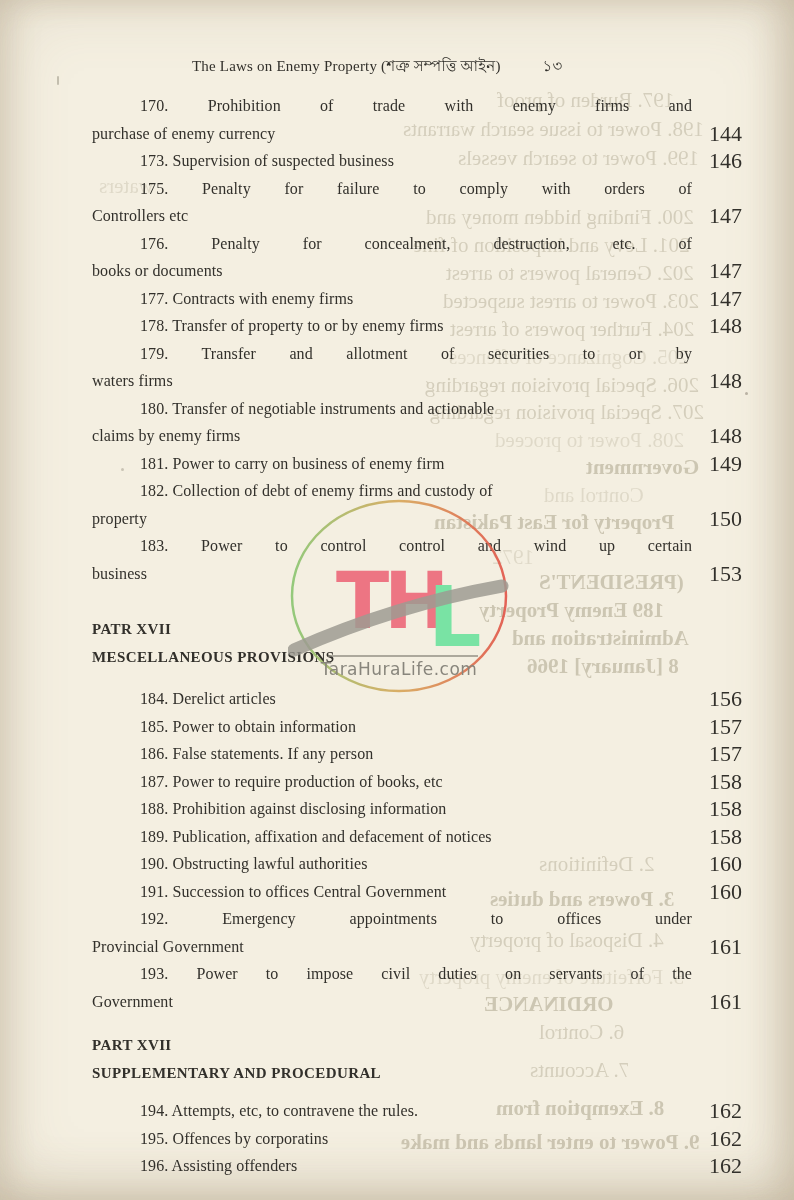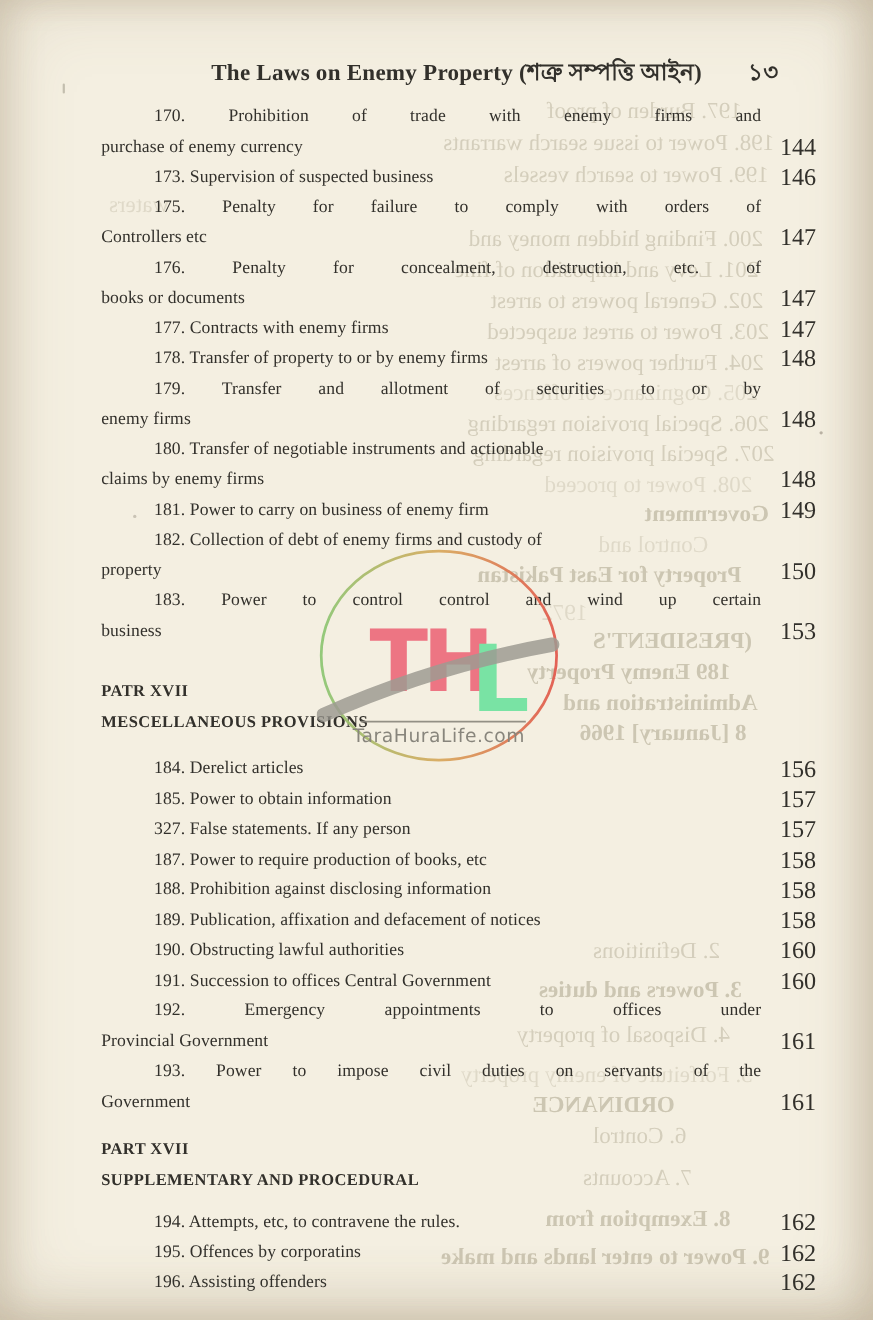--- a/index.html
+++ b/index.html
@@ -19,21 +19,21 @@
     position:absolute; white-space:nowrap;
     font-size:21px; color:#8d8468; opacity:.30;
     transform:scaleX(-1); transform-origin:center;
   }
   .bleed.bb { font-weight:bold; opacity:.38; }
   .bleed.faint { opacity:.20; }
   
   .speck { position:absolute; background:#8a8273; border-radius:2px; z-index:2; }
   
   .content { position:relative; z-index:3; padding:52px 52px 0 92px; }
-  .header-line { font-weight:bold; font-size:21px; line-height:28px; margin-left:100px; margin-bottom:12px; white-space:nowrap; letter-spacing:.2px; }
+  .header-line { font-weight:normal; font-size:15px; line-height:28px; margin-left:100px; margin-bottom:12px; white-space:nowrap; letter-spacing:.2px; }
   .header-line .pgnum { margin-left:42px; }
   .entry { position:relative; width:650px; }
   .line { font-size:16px; line-height:27.5px; width:600px; letter-spacing:.1px; }
   .l1 { padding-left:48px; box-sizing:border-box; }
   .j  { text-align:justify; text-align-last:justify; }
   .pg { position:absolute; right:0; bottom:0; font-size:22px; line-height:27.5px; }
   .part-heading { font-weight:bold; font-size:15px; line-height:28px; letter-spacing:.4px; }
   .ph-a { margin-top:28px; margin-bottom:14px; }
   .ph-b { margin-top:16px; margin-bottom:10px; }
   
@@ -111,21 +111,21 @@
       <div class="entry">
         <div class="line l1">177. Contracts with enemy firms</div>
         <span class="pg">147</span>
       </div>
       <div class="entry">
         <div class="line l1">178. Transfer of property to or by enemy firms</div>
         <span class="pg">148</span>
       </div>
       <div class="entry">
         <div class="line l1 j">179. Transfer and allotment of securities to or by</div>
-        <div class="line">enemy firms</div>
+        <div class="line">waters firms</div>
         <span class="pg">148</span>
       </div>
       <div class="entry">
         <div class="line l1">180. Transfer of negotiable instruments and actionable</div>
         <div class="line">claims by enemy firms</div>
         <span class="pg">148</span>
       </div>
       <div class="entry">
         <div class="line l1">181. Power to carry on business of enemy firm</div>
         <span class="pg">149</span>
@@ -148,21 +148,21 @@
 
       <div class="entry">
         <div class="line l1">184. Derelict articles</div>
         <span class="pg">156</span>
       </div>
       <div class="entry">
         <div class="line l1">185. Power to obtain information</div>
         <span class="pg">157</span>
       </div>
       <div class="entry">
-        <div class="line l1">327. False statements. If any person</div>
+        <div class="line l1">186. False statements. If any person</div>
         <span class="pg">157</span>
       </div>
       <div class="entry">
         <div class="line l1">187. Power to require production of books, etc</div>
         <span class="pg">158</span>
       </div>
       <div class="entry">
         <div class="line l1">188. Prohibition against disclosing information</div>
         <span class="pg">158</span>
       </div>

